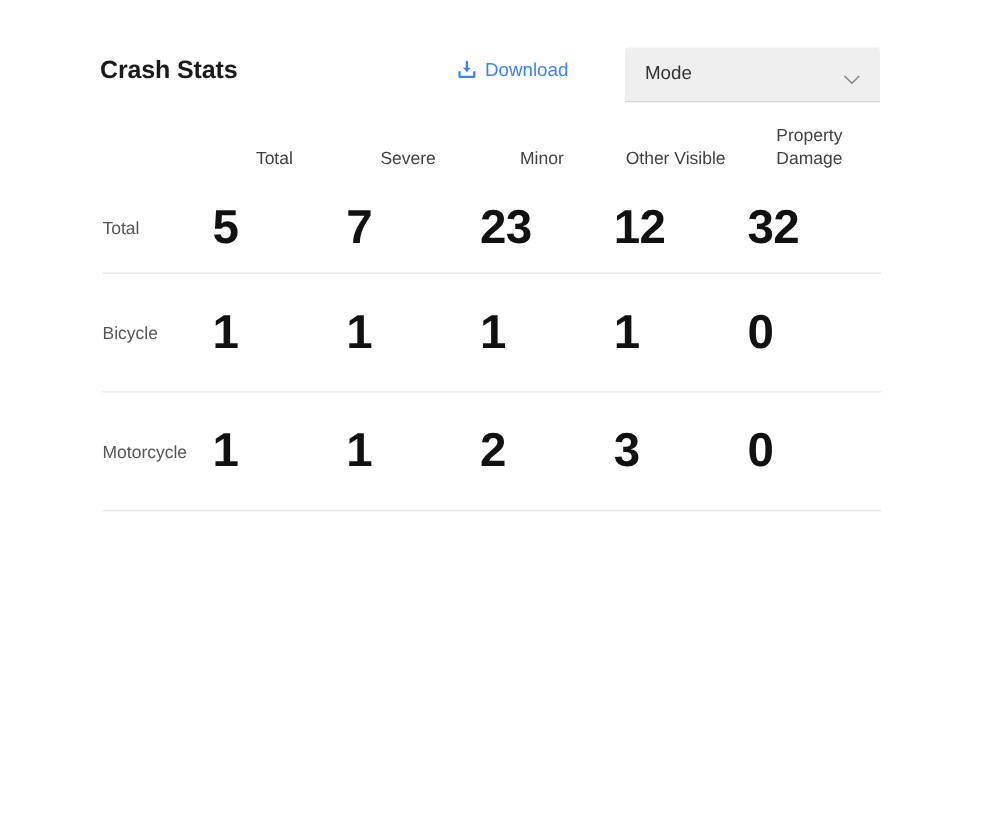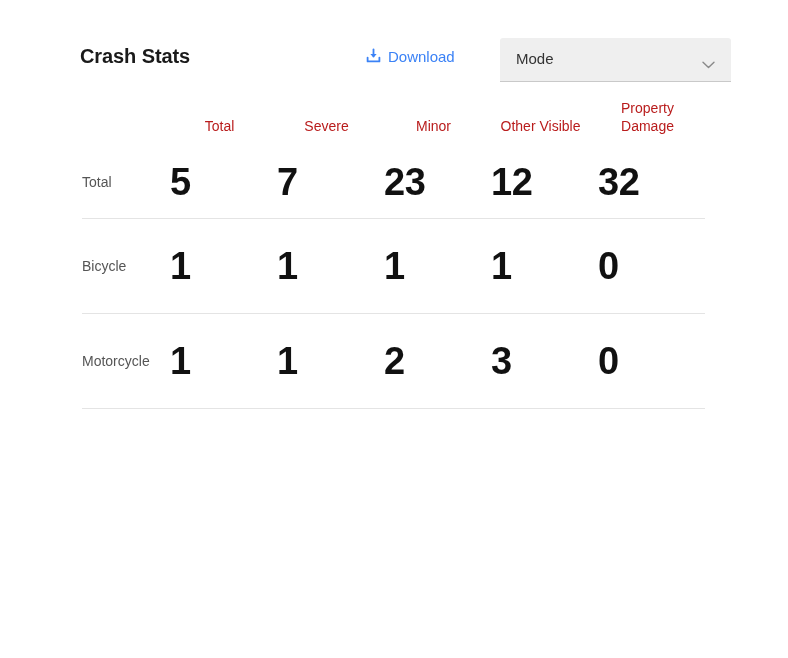--- a/index.html
+++ b/index.html
@@ -62,21 +62,21 @@
   .download-label {
     font-size: 15px;
     color: #3b82f6;
     white-space: nowrap;
   }
 
   .mode-select {
     position: absolute;
     left: 420px;
     top: 2px;
-    width: 231px;
+    width: 204px;
     height: 44px;
     background: #efefef;
     border-bottom: 1px solid #c9c9c9;
     border-radius: 3px 3px 0 0;
     cursor: pointer;
     box-sizing: border-box;
   }
   .mode-label {
     position: absolute;
     left: 16px;
@@ -103,21 +103,21 @@
     table-layout: fixed;
   }
   .stats-table col.label-col  { width: 88px; }
   .stats-table col.data-col   { width: 107px; }
 
   .stats-table thead th {
     padding: 0 0 10px 0;
     vertical-align: bottom;
     font-size: 14px;
     font-weight: normal;
-    color: #b91c1c;
+    color: #404040;
     line-height: 1.28;
     text-align: center;
   }
   .stats-table thead th.label-head {
     text-align: right;
   }
   .stats-table thead th .head-inner {
     display: block;
     padding-right: 8px;
   }

